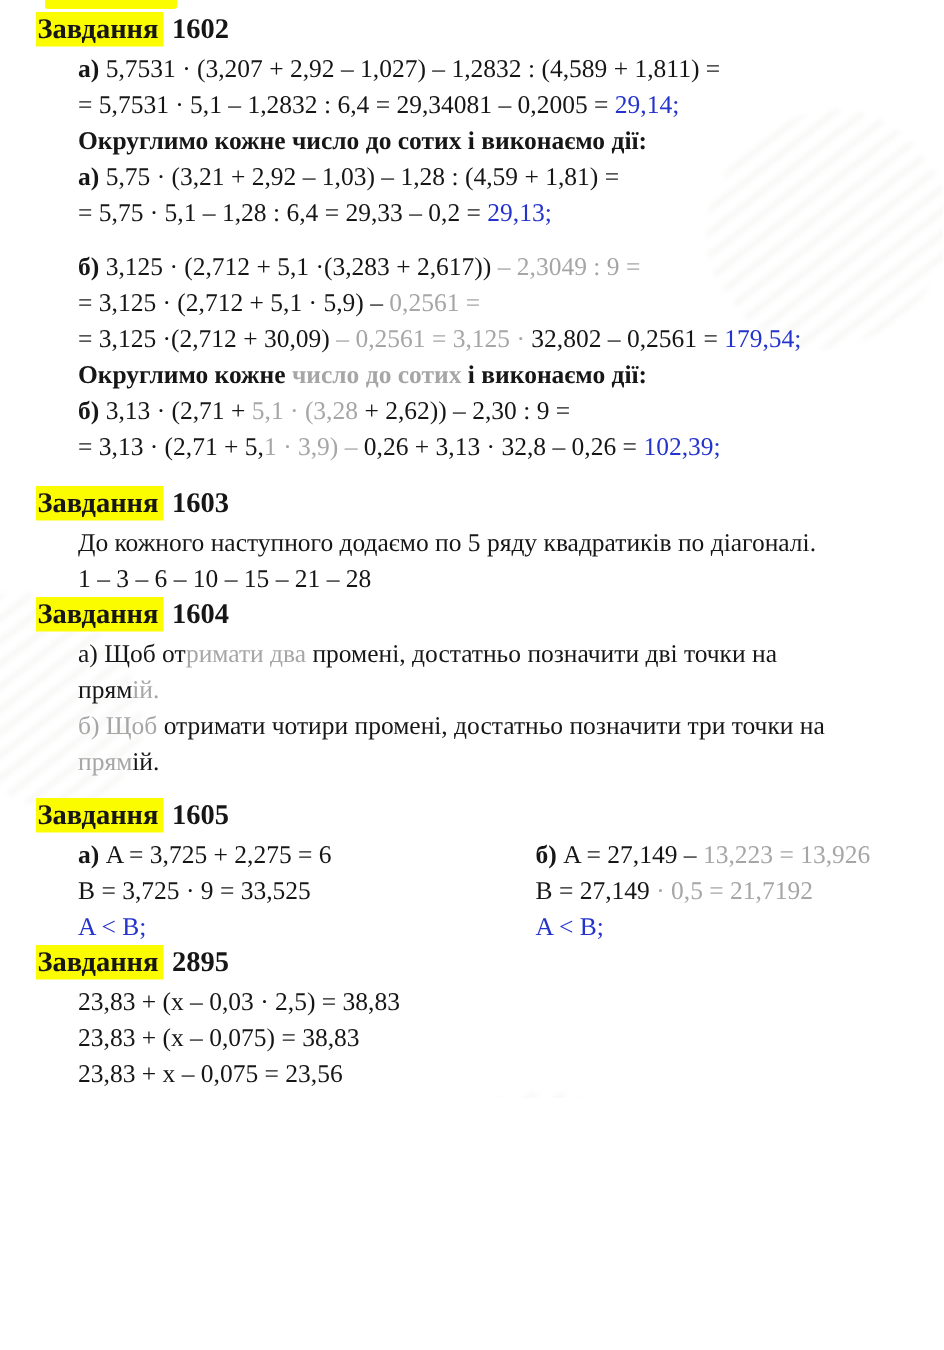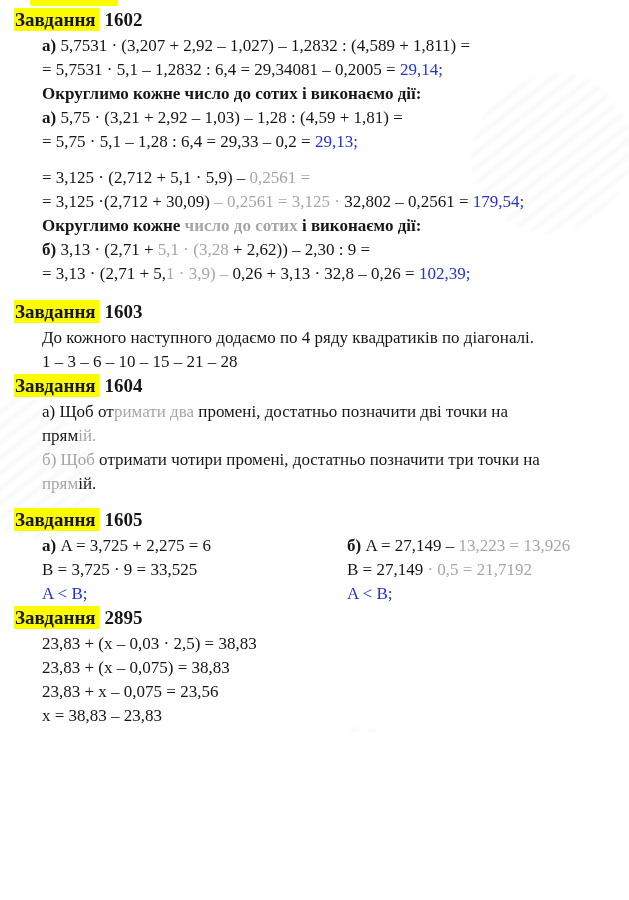--- a/index.html
+++ b/index.html
@@ -11,21 +11,21 @@
   }
   html,body{margin:0;padding:0;background:#ffffff;}
   .page{
     position:relative;
     width:629px;height:732px;
     background:var(--paper);
     overflow:hidden;
     font-family:"Liberation Serif","DejaVu Serif",serif;
     color:var(--ink);
     box-sizing:border-box;
-    padding:8px 14px 0 14px;
+    padding:8px 14px 0 24px;
   }
   .hl-strip{
     position:absolute;top:0;left:30px;width:88px;height:6px;
     background:var(--highlight);
     border-radius:0 0 2px 2px;
   }
   section{position:relative;z-index:2;}
   .task-header{
     margin:0 0 2px 0;
     font-size:19px;font-weight:700;line-height:24px;
@@ -75,34 +75,35 @@
     <h2 class="task-header">
       <span class="hl">Завдання</span><span class="num">1602</span>
     </h2>
     <div class="lines">
         <div class="line"><span class="seg bold">а) </span><span class="seg n">5,7531 · (3,207 + 2,92 – 1,027) – 1,2832 : (4,589 + 1,811) =</span></div>
         <div class="line"><span class="seg n">= 5,7531 · 5,1 – 1,2832 : 6,4 = 29,34081 – 0,2005 = </span><span class="seg blue">29,14;</span></div>
         <div class="line"><span class="seg bold">Округлимо кожне число до сотих і виконаємо дії:</span></div>
         <div class="line"><span class="seg bold">а) </span><span class="seg n">5,75 · (3,21 + 2,92 – 1,03) – 1,28 : (4,59 + 1,81) =</span></div>
         <div class="line"><span class="seg n">= 5,75 · 5,1 – 1,28 : 6,4 = 29,33 – 0,2 = </span><span class="seg blue">29,13;</span></div>
         <div class="gapline" style="height: 12px;"></div>
+        <div class="line"><span class="seg bold">б) </span><span class="seg n">3,125 · (2,712 + 5,1 ·(3,283 + 2,617)) </span><span class="seg f">– 2,3049 : 9 =</span></div>
         <div class="line"><span class="seg n">= 3,125 · (2,712 + 5,1 · 5,9) – </span><span class="seg f">0,2561 =</span></div>
         <div class="line"><span class="seg n">= 3,125 ·(2,712 + 30,09) </span><span class="seg f">– 0,2561 = 3,125 · </span><span class="seg n">32,802 – 0,2561 = </span><span class="seg blue">179,54;</span></div>
         <div class="line"><span class="seg bold">Округлимо кожне </span><span class="seg fbold">число до сотих</span><span class="seg bold"> і виконаємо дії:</span></div>
         <div class="line"><span class="seg bold">б) </span><span class="seg n">3,13 · (2,71 + </span><span class="seg f">5,1 · (3,28 </span><span class="seg n">+ 2,62)) – 2,30 : 9 =</span></div>
         <div class="line"><span class="seg n">= 3,13 · (2,71 + 5,</span><span class="seg f">1 · 3,9) – </span><span class="seg n">0,26 + 3,13 · 32,8 – 0,26 = </span><span class="seg blue">102,39;</span></div>
       </div>
   </section>
 
   <section class="mt-1603">
     <h2 class="task-header">
       <span class="hl">Завдання</span><span class="num">1603</span>
     </h2>
     <div class="lines">
-        <div class="line"><span class="seg n">До кожного наступного додаємо по 4 ряду квадратиків по діагоналі.</span></div>
+        <div class="line"><span class="seg n">До кожного наступного додаємо по 5 ряду квадратиків по діагоналі.</span></div>
         <div class="line"><span class="seg n">1 – 3 – 6 – 10 – 15 – 21 – 28</span></div>
       </div>
   </section>
 
   <section>
     <h2 class="task-header">
       <span class="hl">Завдання</span><span class="num">1604</span>
     </h2>
     <div class="lines">
         <div class="line"><span class="seg n">а) Щоб от</span><span class="seg f">римати два</span><span class="seg n"> промені, достатньо позначити дві точки на</span></div>

